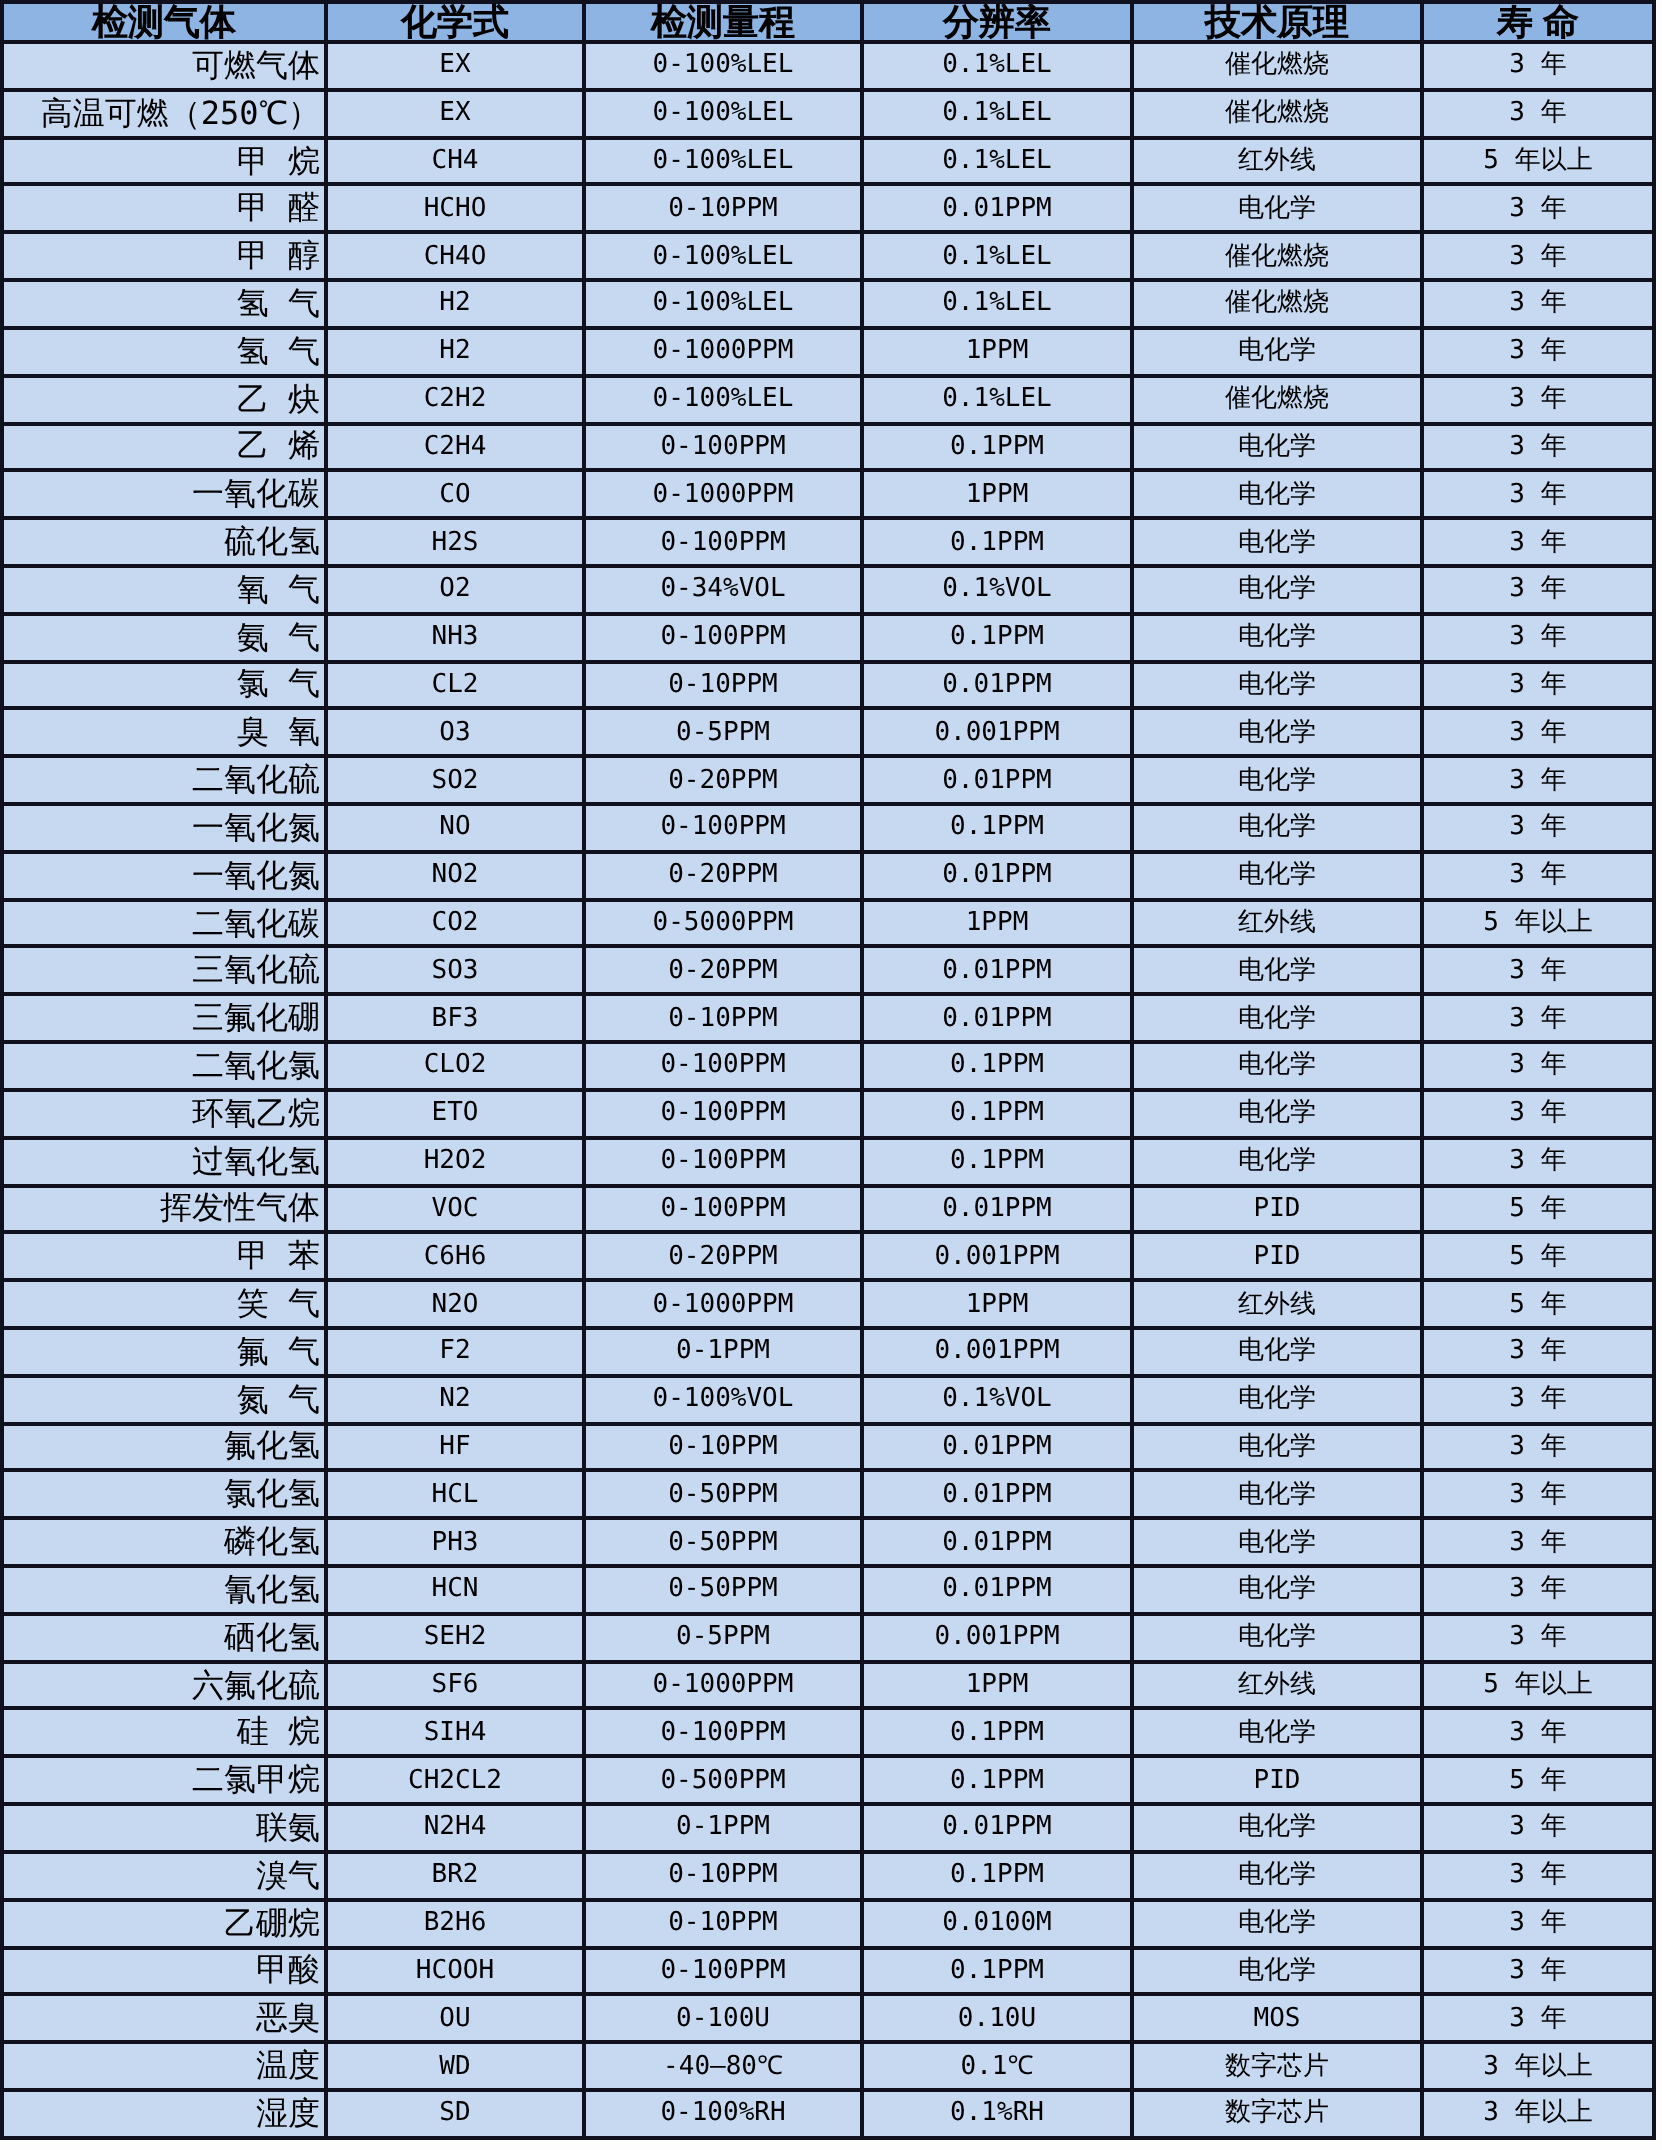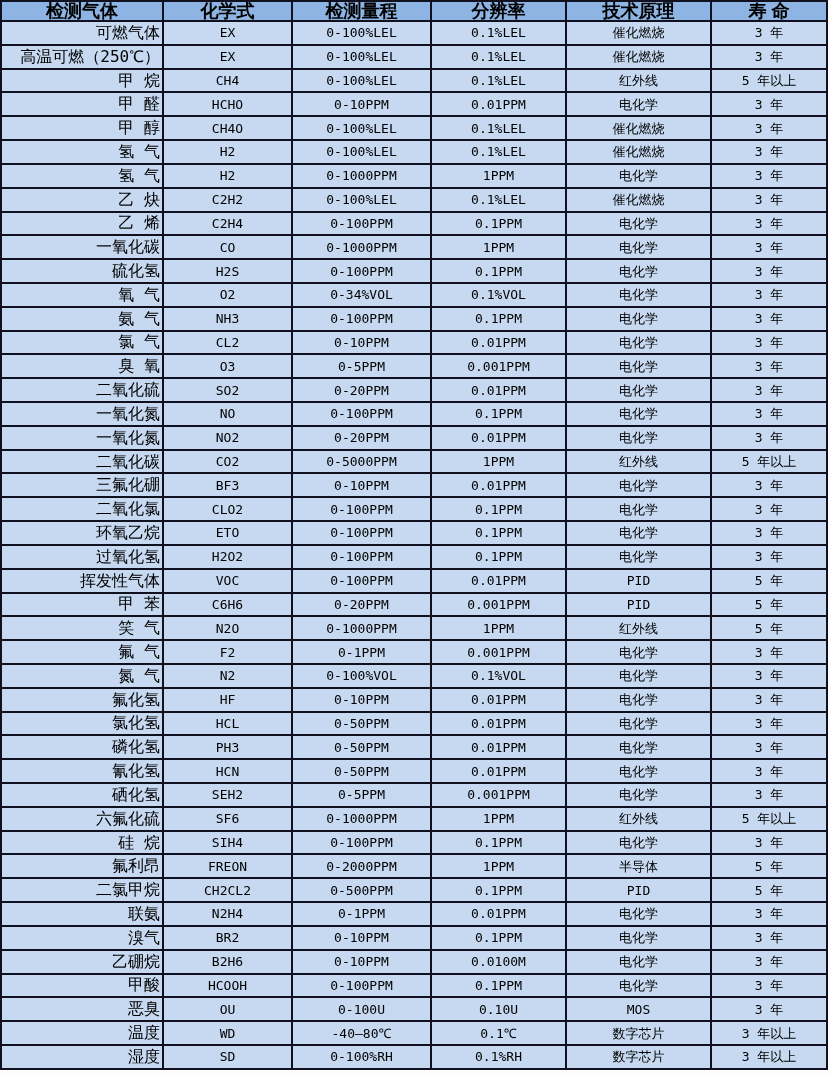--- a/index.html
+++ b/index.html
@@ -216,20 +216,28 @@
       </tr>
       <tr>
         <td class="gas">二氧化碳</td>
         <td>CO2</td>
         <td>0-5000PPM</td>
         <td>1PPM</td>
         <td>红外线</td>
         <td>5 年以上</td>
       </tr>
       <tr>
+        <td class="gas">三氧化硫</td>
+        <td>SO3</td>
+        <td>0-20PPM</td>
+        <td>0.01PPM</td>
+        <td>电化学</td>
+        <td>3 年</td>
+      </tr>
+      <tr>
         <td class="gas">三氟化硼</td>
         <td>BF3</td>
         <td>0-10PPM</td>
         <td>0.01PPM</td>
         <td>电化学</td>
         <td>3 年</td>
       </tr>
       <tr>
         <td class="gas">二氧化氯</td>
         <td>CLO2</td>
@@ -344,28 +352,20 @@
       </tr>
       <tr>
         <td class="gas">硅 烷</td>
         <td>SIH4</td>
         <td>0-100PPM</td>
         <td>0.1PPM</td>
         <td>电化学</td>
         <td>3 年</td>
       </tr>
       <tr>
-        <td class="gas">氟利昂</td>
-        <td>FREON</td>
-        <td>0-2000PPM</td>
-        <td>1PPM</td>
-        <td>半导体</td>
-        <td>5 年</td>
-      </tr>
-      <tr>
         <td class="gas">二氯甲烷</td>
         <td>CH2CL2</td>
         <td>0-500PPM</td>
         <td>0.1PPM</td>
         <td>PID</td>
         <td>5 年</td>
       </tr>
       <tr>
         <td class="gas">联氨</td>
         <td>N2H4</td>

